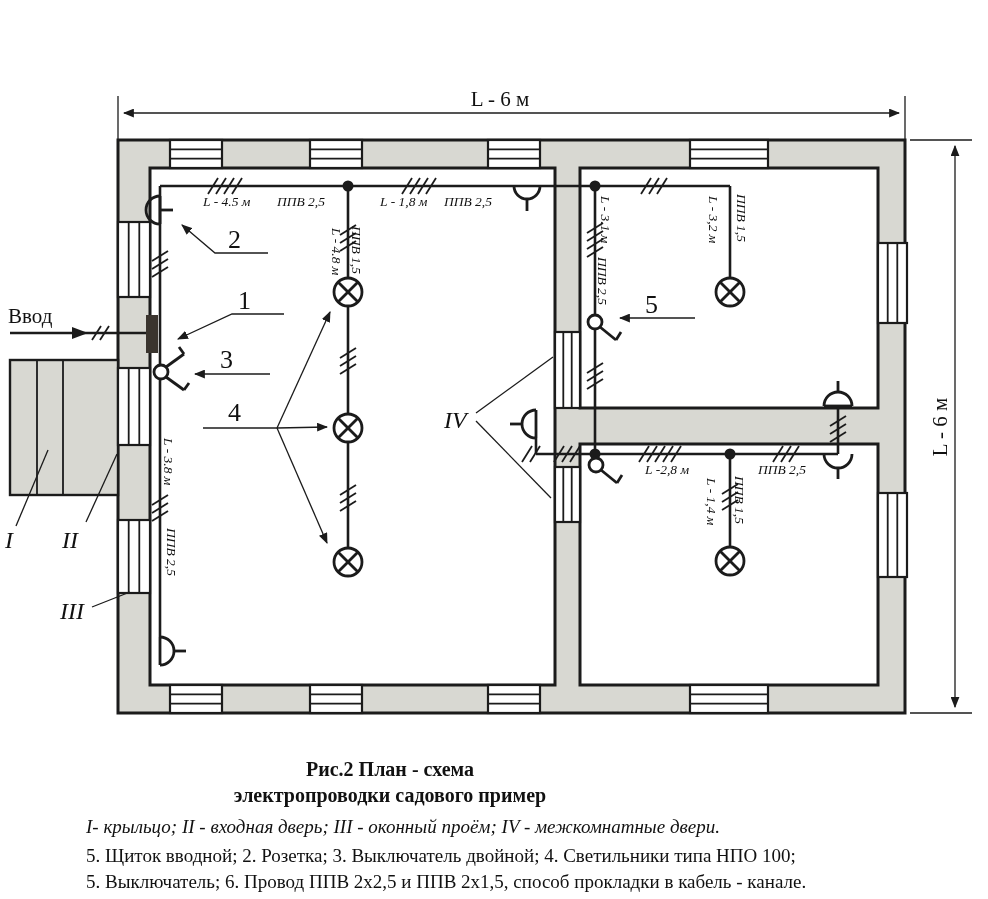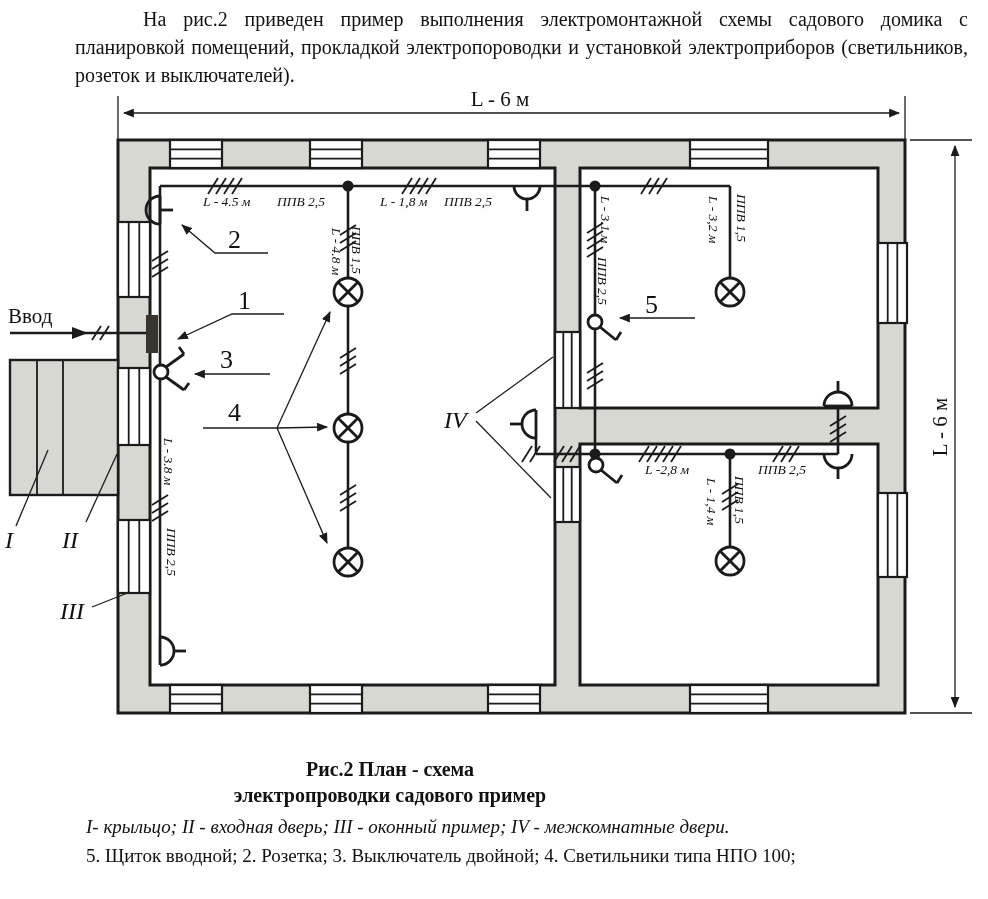--- a/index.html
+++ b/index.html
@@ -23,21 +23,20 @@
   .hl line{stroke:#1b1b1b;stroke-width:1.8;}
   .cap{position:absolute;width:780px;text-align:center;font-weight:bold;font-size:20px;}
   .leg{position:absolute;left:86px;font-size:19px;white-space:nowrap;}
   .leg.it{font-style:italic;}
 </style>
 </head>
 <body>
 
 <div id="page">
 
-  <div id="intro">На рис.2 приведен пример выполнения электромонтажной схемы садового домика с планировкой помещений, прокладкой электропороводки и установкой электроприборов (светильников, розеток и выключателей).</div>
 
   <svg id="plan" width="988" height="660" viewBox="0 85 988 660">
 
     <defs>
       <marker id="arr" viewBox="0 0 10 8" refX="9" refY="4" markerWidth="11" markerHeight="9" orient="auto" markerUnits="userSpaceOnUse">
         <path d="M0,0 L10,4 L0,8 z" fill="#1b1b1b"></path>
       </marker>
     </defs>
 
     <g>
@@ -370,16 +369,17 @@
       <text class="rom" x="60" y="619">III</text>
       <line class="thin" x1="92" y1="607" x2="130" y2="592"></line>
       <text class="rom" x="444" y="428">IV</text>
       <line class="thin" x1="476" y1="413" x2="553" y2="357"></line>
       <line class="thin" x1="476" y1="421" x2="551" y2="498"></line>
     </g>
   </svg>
 
   <div class="cap" style="top:758px">Рис.2  План -  схема</div>
   <div class="cap" style="top:784px">электропроводки садового пример</div>
-  <div class="leg it" style="top:816px">I- крыльцо; II - входная дверь; III - оконный пример; IV - межкомнатные двери.</div>
+  <div class="leg it" style="top:816px">I- крыльцо; II - входная дверь; III - оконный проём; IV - межкомнатные двери.</div>
   <div class="leg" style="top:845px">5. Щиток вводной; 2. Розетка; 3. Выключатель двойной; 4. Светильники типа НПО 100;</div>
+  <div class="leg" style="top:871px">5. Выключатель; 6. Провод ППВ 2х2,5 и ППВ 2х1,5, способ прокладки в кабель - канале.</div>
 
 </div>
 
 </body></html>

